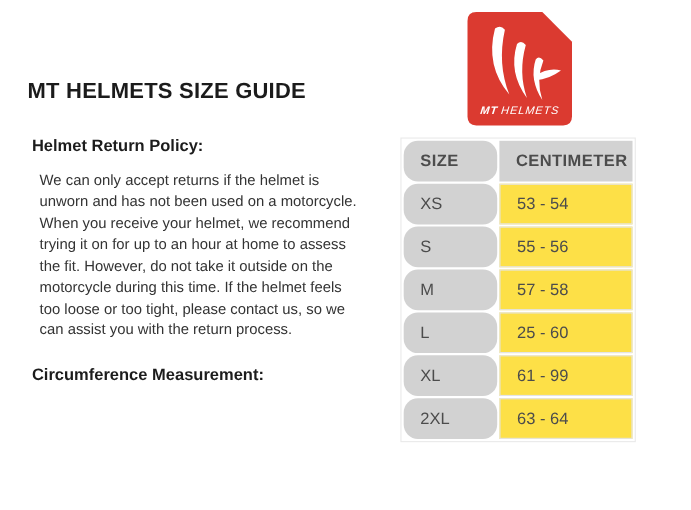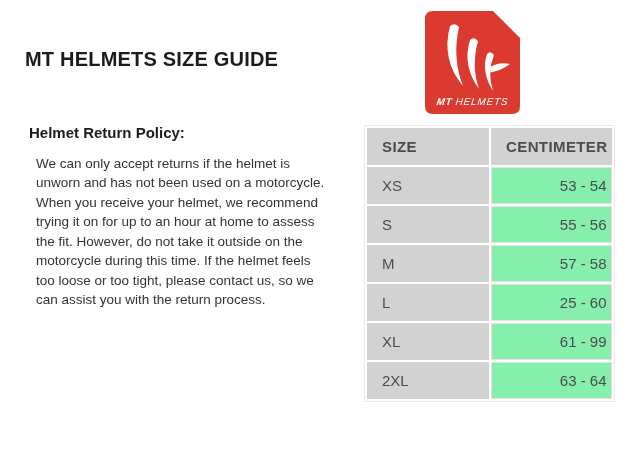--- a/index.html
+++ b/index.html
@@ -9,21 +9,21 @@
     height: 464px;
     background: #ffffff;
     font-family: "Liberation Sans", sans-serif;
     overflow: hidden;
   }
 
   
   .page-title {
     position: absolute;
     left: 25px;
-    top: 48px;
+    top: 72px;
     margin: 0;
     font-size: 20px;
     font-weight: bold;
     color: #1b1b1b;
     letter-spacing: 0.2px;
     white-space: nowrap;
     text-align: right;
   }
 
   
@@ -66,28 +66,28 @@
     font-size: 15px;
     text-align: left;
     vertical-align: middle;
     color: var(--table-text, #4c4c4c);
   }
   .size-table th {
     background: var(--table-gray, #d2d2d2);
     font-weight: bold;
     letter-spacing: 0.4px;
   }
-  .size-table .col-size { width: 122px; }
-  .size-table .col-cm   { width: 116px; text-align: right; }
+  .size-table .col-size { width: 85px; border-radius: 13px; }
+  .size-table .col-cm   { width: 116px; }
   .size-table td.cell-size {
     background: var(--table-gray, #d2d2d2);
     font-weight: normal;
   }
   .size-table td.cell-cm {
-    background: #86efac;
+    background: #fde047;
     border: 1px solid #e4e4e4;
     font-weight: normal;
   }
 
   
   .logo {
     position: absolute;
     left: 424px;
     top: 10px;
     width: 97px;
@@ -142,20 +142,21 @@
       <p>We can only accept returns if the helmet is
 unworn and has not been used on a motorcycle.
 When you receive your helmet, we recommend
 trying it on for up to an hour at home to assess
 the fit. However, do not take it outside on the
 motorcycle during this time. If the helmet feels
 too loose or too tight, please contact us, so we
 can assist you with the return process.</p>
     </div>
     <div class="section">
+      <h2>Circumference Measurement:</h2>
     </div>
   </div>
 
   <table class="size-table">
     <thead>
       <tr>
         <th class="col-size">SIZE</th>
         <th class="col-cm">CENTIMETER</th>
       </tr>
     </thead>

